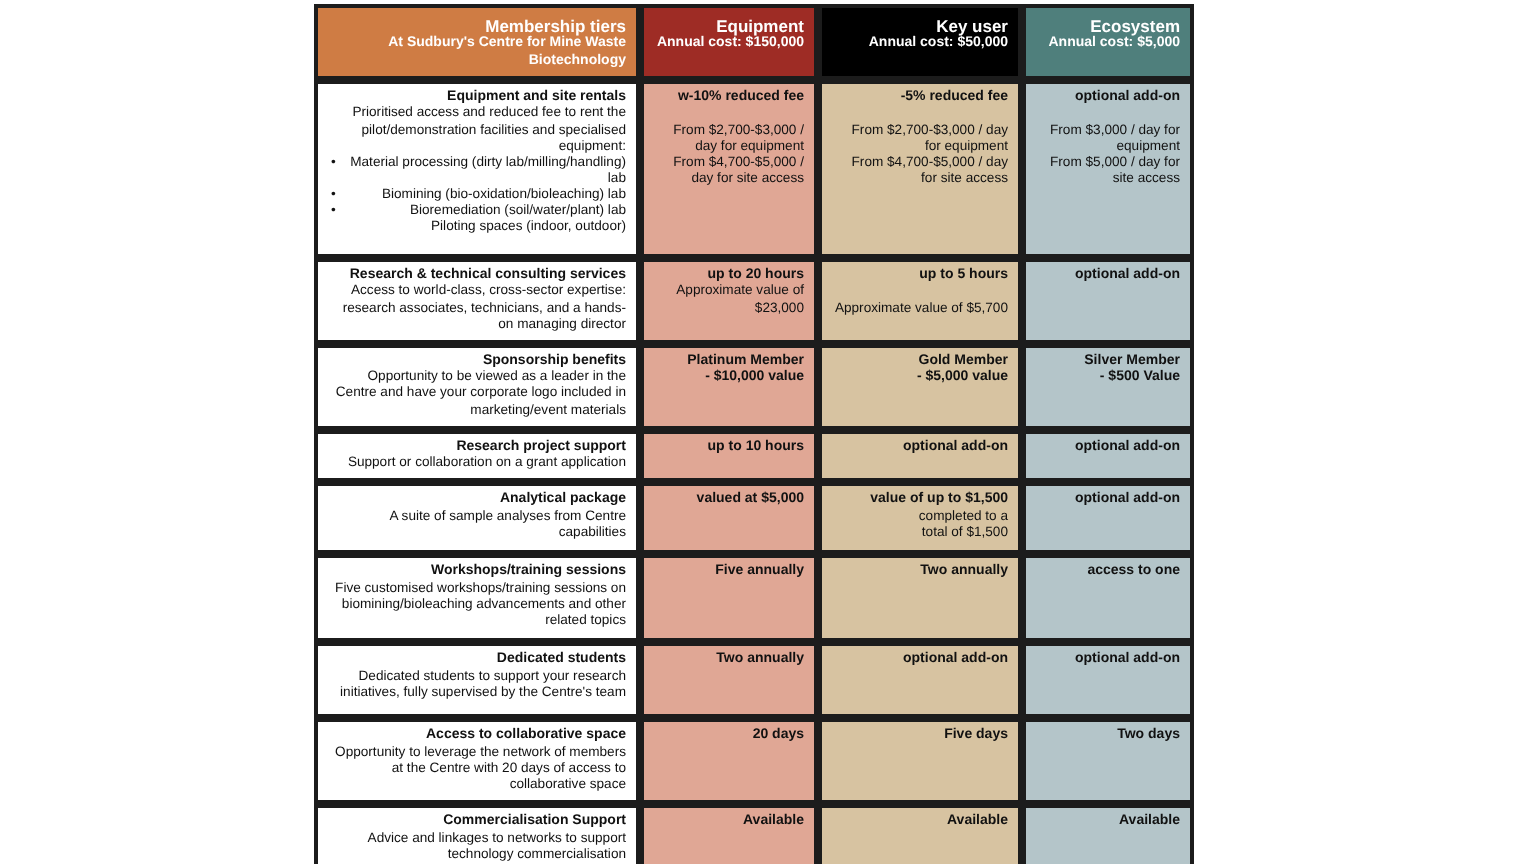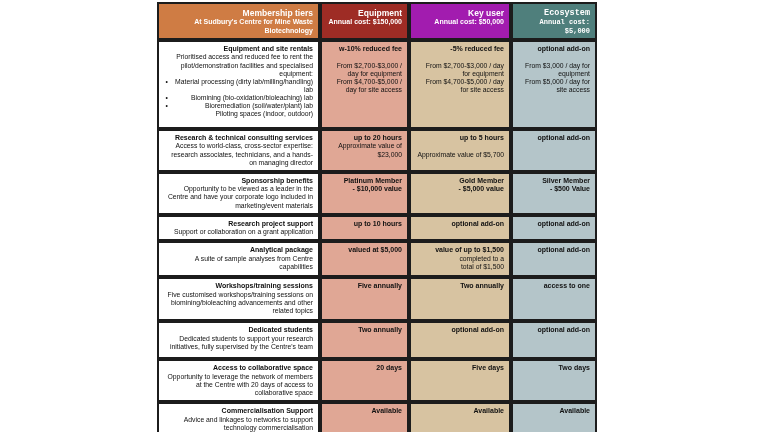--- a/index.html
+++ b/index.html
@@ -15,22 +15,22 @@
   }
   .cell{box-sizing:border-box;padding:3px 5px 3px 5px;overflow:hidden;}
   
   .feat{background:#ffffff;}
   .su{background:#e0a795;}
   .ku{background:#d7c3a1;}
   .eco{background:#b4c5c9;}
   .hdr{color:#ffffff;padding-top:4px;}
   .hdr.c0{background:#cf7c44;min-height:32px;}
   .hdr.c1{background:#9e2c25;}
-  .hdr.c2{background:#a21caf;}
-  .hdr.c3{background:#4f7f7c;font-family:Liberation Mono, monospace;}
+  .hdr.c2{background:#000000;}
+  .hdr.c3{background:#4f7f7c;}
   .h-title{font-size:8.5px;font-weight:bold;line-height:1.2;}
   .h-sub{font-size:7px;font-weight:bold;line-height:1.2;}
   
   .f-title{font-size:7px;font-weight:bold;line-height:1.2;}
   .f-desc,.f-outro,.f-bullet{font-size:6.8px;line-height:1.2;overflow-wrap:break-word;}
   .f-bullet{position:relative;padding-left:8px;}
   .f-bullet::before{content:"\2022";position:absolute;left:1.5px;top:0;}
   
   .v-head{font-size:7px;font-weight:bold;line-height:1.2;white-space:pre-line;}
   .v-body{font-size:6.8px;line-height:1.2;white-space:pre-line;overflow-wrap:break-word;}

